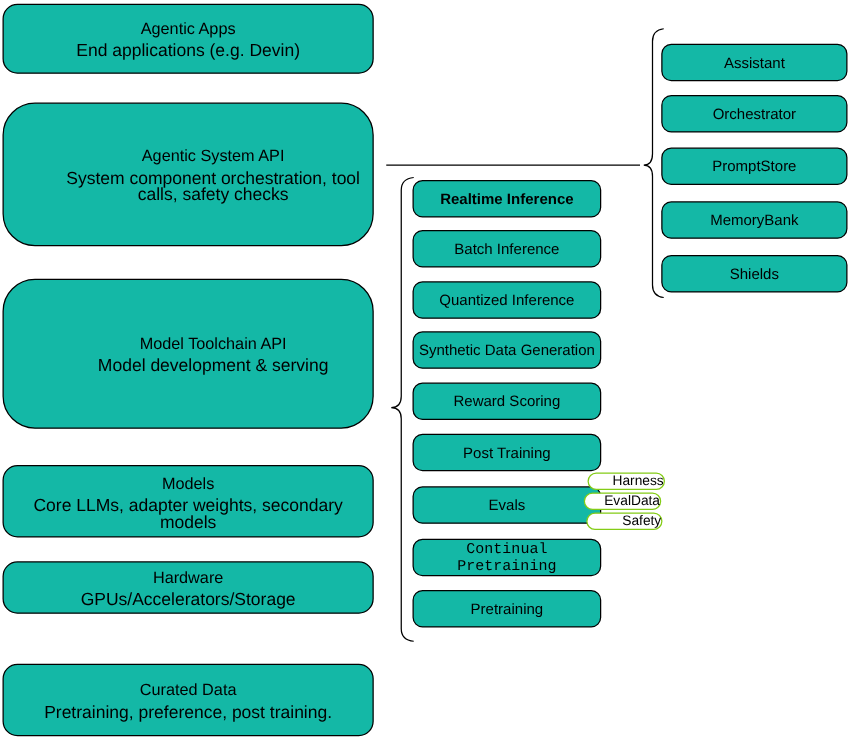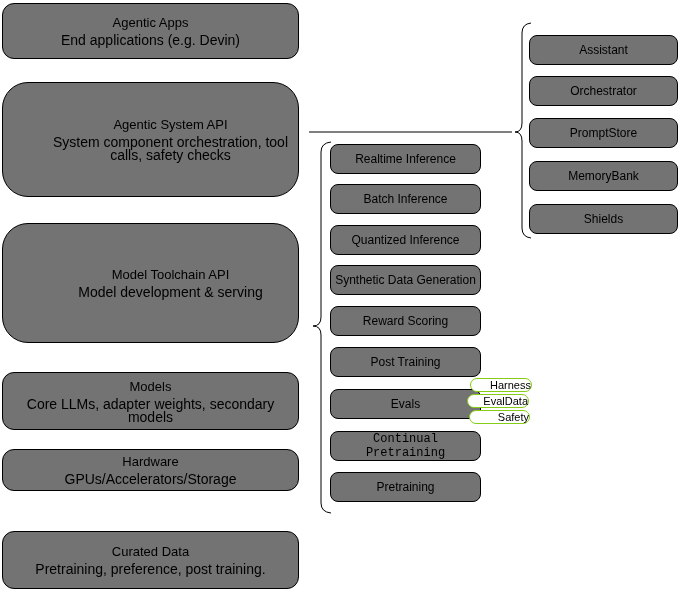--- a/index.html
+++ b/index.html
@@ -6,21 +6,21 @@
   #canvas{
     position:relative;
     width:682px;height:591px;
     background:#fff;
     font-family:"Liberation Sans", sans-serif;
     color:#000;
     overflow:hidden;
   }
   .node{
     position:absolute;
-    background:#737373;
+    background:#14b8a6;
     border:1px solid #000;
     box-sizing:border-box;
     display:flex;
     flex-direction:column;
     align-items:center;
     justify-content:center;
     text-align:center;
   }
   .stack-box{ width:297px; left:2px; }
   .stack-box .title{ font-size:13px; line-height:16px; }
@@ -90,21 +90,21 @@
   <div class="node stack-box r12" style="top:449px;height:42px;">
     <div class="title">Hardware</div>
     <div class="subtitle">GPUs/Accelerators/Storage</div>
   </div>
 
   <div class="node stack-box r12" style="top:531px;height:58px;">
     <div class="title">Curated Data</div>
     <div class="subtitle">Pretraining, preference, post training.</div>
   </div>
 
-  <div class="node mid-box" style="top:144px;">
+  <div class="node mid-box" style="top:144px;font-weight:bold;">
     <span>Realtime Inference</span>
   </div>
   <div class="node mid-box" style="top:225px;">
     <span>Quantized Inference</span>
   </div>
   <div class="node mid-box" style="top:184px;">
     <span>Batch Inference</span>
   </div>
   <div class="node mid-box" style="top:265px;">
     <span>Synthetic Data Generation</span>

